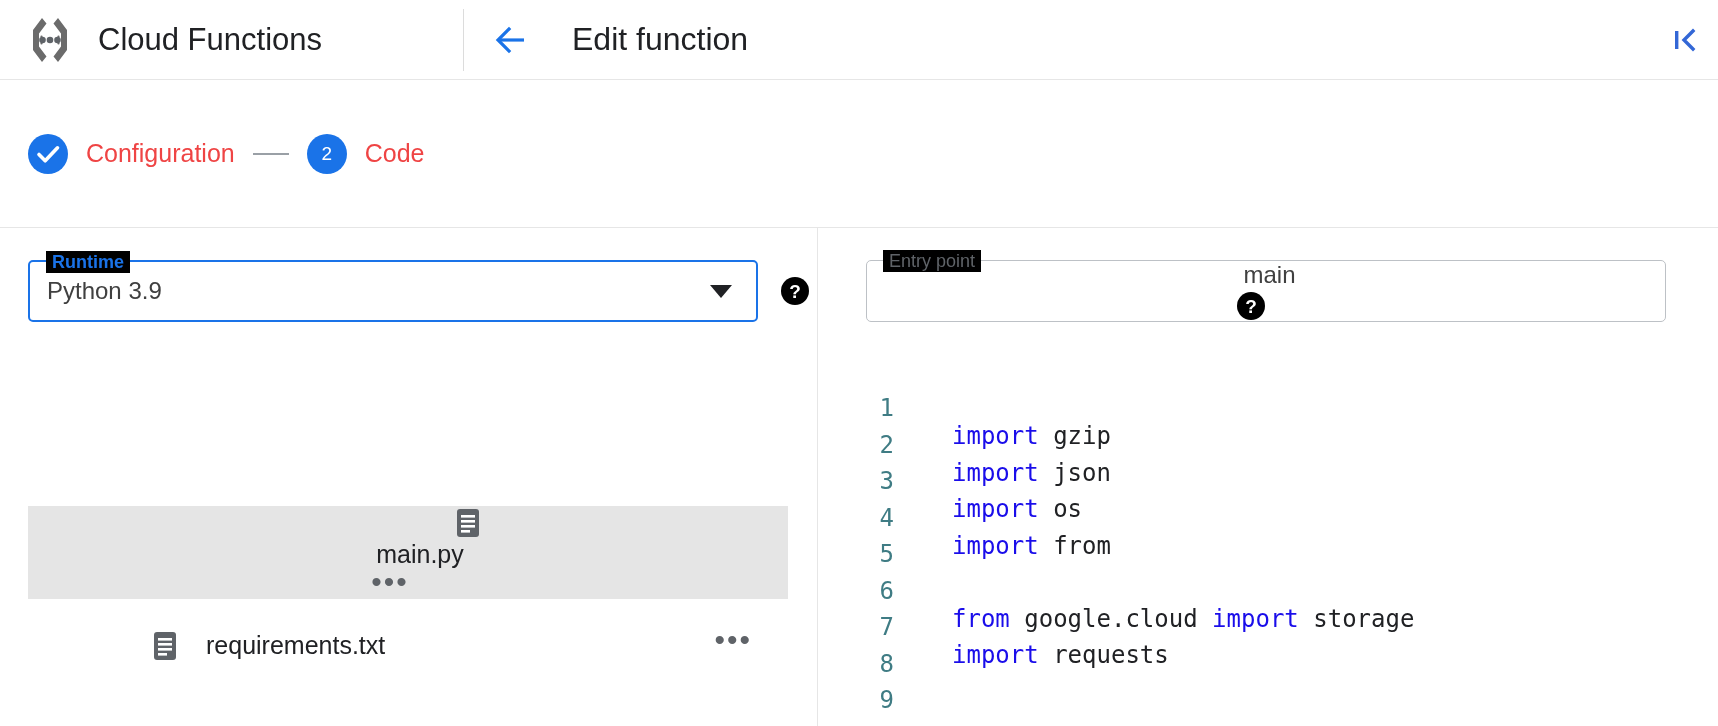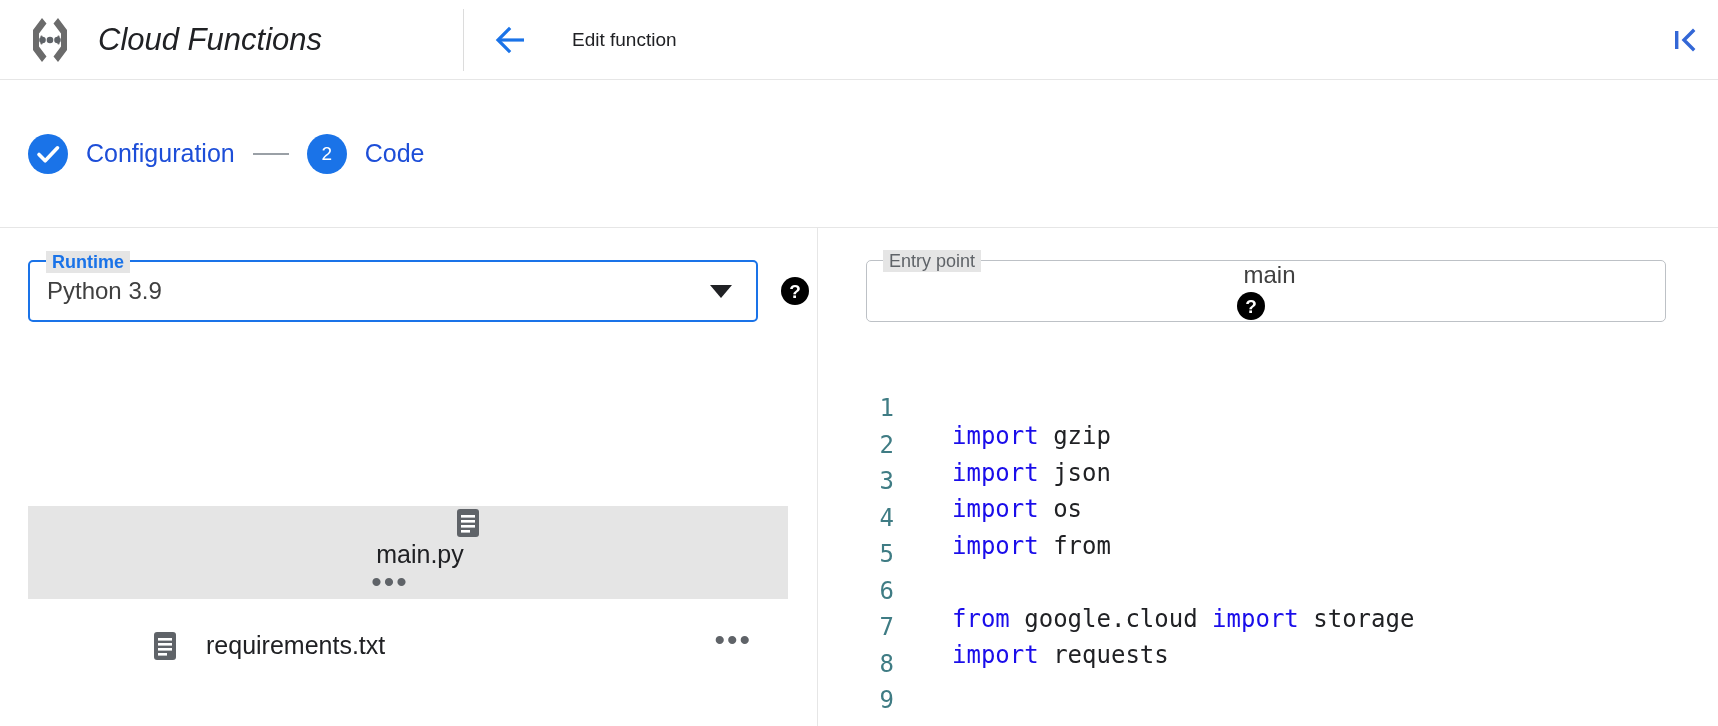--- a/index.html
+++ b/index.html
@@ -30,38 +30,37 @@
     width: 463px;
     height: 100%;
   }
   .brand-logo { width: 56px; height: 56px; flex: 0 0 56px; }
   .brand-title {
     font-size: 31px;
     font-weight: 400;
     color: #202124;
     letter-spacing: 0;
     white-space: nowrap;
-    font-style: italic;
   }
   .header-divider {
     width: 1px;
     height: 62px;
     background: #dcdcdc;
     flex: 0 0 1px;
   }
   .page-head {
     display: flex;
     align-items: center;
     gap: 44px;
     padding-left: 30px;
     height: 100%;
   }
   .back-arrow { width: 34px; height: 34px; cursor: pointer; }
   .page-title {
-    font-size: 19px;
+    font-size: 32px;
     font-weight: 400;
     color: #202124;
     white-space: nowrap;
   }
   .collapse-btn {
     position: absolute;
     right: 18px;
     top: 50%;
     transform: translateY(-50%);
     width: 30px;
@@ -85,21 +84,21 @@
     background: #1a73e8;
     display: flex; align-items: center; justify-content: center;
     color: #ffffff;
     font-size: 19px;
     flex: 0 0 40px;
   }
   .step-badge.done { background: #1a73e8; }
   .step-label {
     font-size: 25px;
     font-weight: 400;
-    color: #1d4ed8;
+    color: #ef4444;
     white-space: nowrap;
   }
   .step-connector {
     width: 36px;
     height: 2px;
     background: #9aa0a6;
     margin: 0 18px;
     flex: 0 0 36px;
   }
 
@@ -132,21 +131,21 @@
     align-items: center;
     background: #ffffff;
   }
   .field.focused {
     border: 2px solid #1a73e8;
   }
   .field-label {
     position: absolute;
     top: -11px;
     left: 16px;
-    background: #e5e5e5;
+    background: #000000;
     padding: 0 6px;
     font-size: 18px;
     color: #5f6368;
     line-height: 22px;
     white-space: nowrap;
   }
   .field.focused .field-label { color: #1a73e8; font-weight: 700; }
   .field-value {
     font-size: 24px;
     color: #404040;

